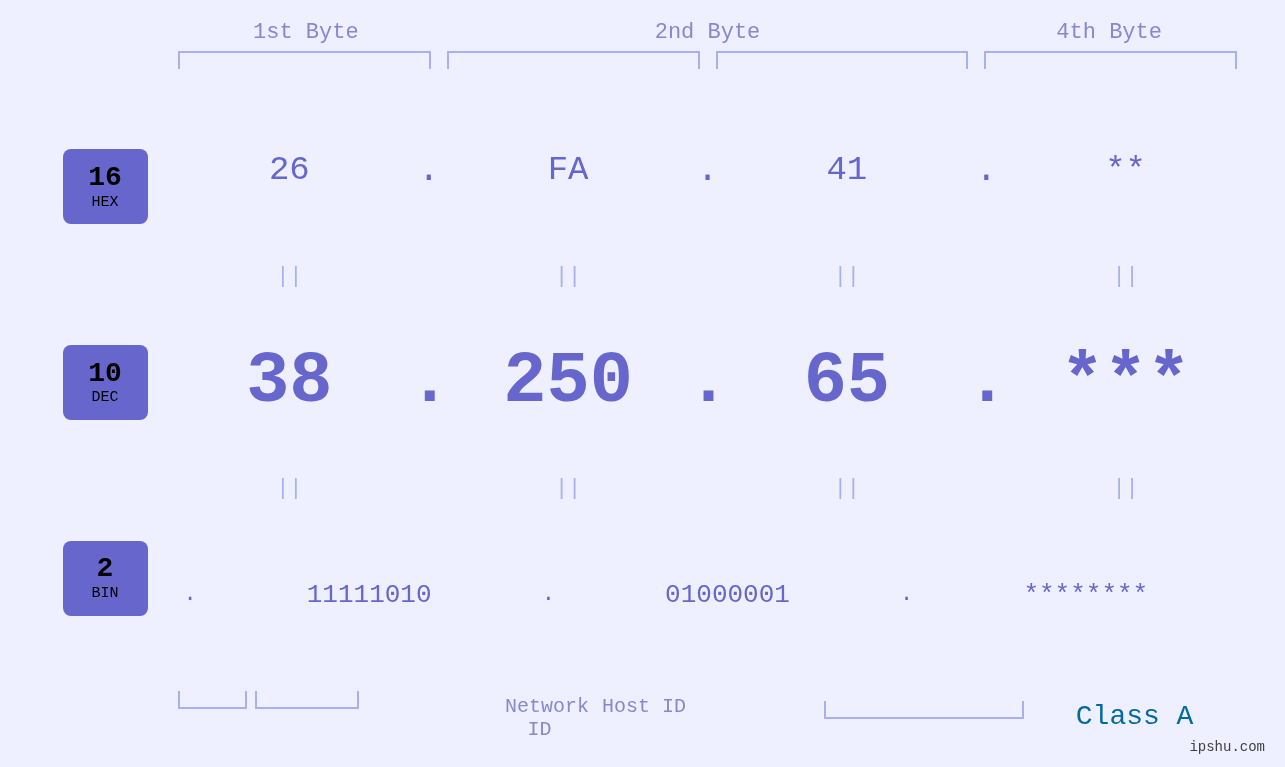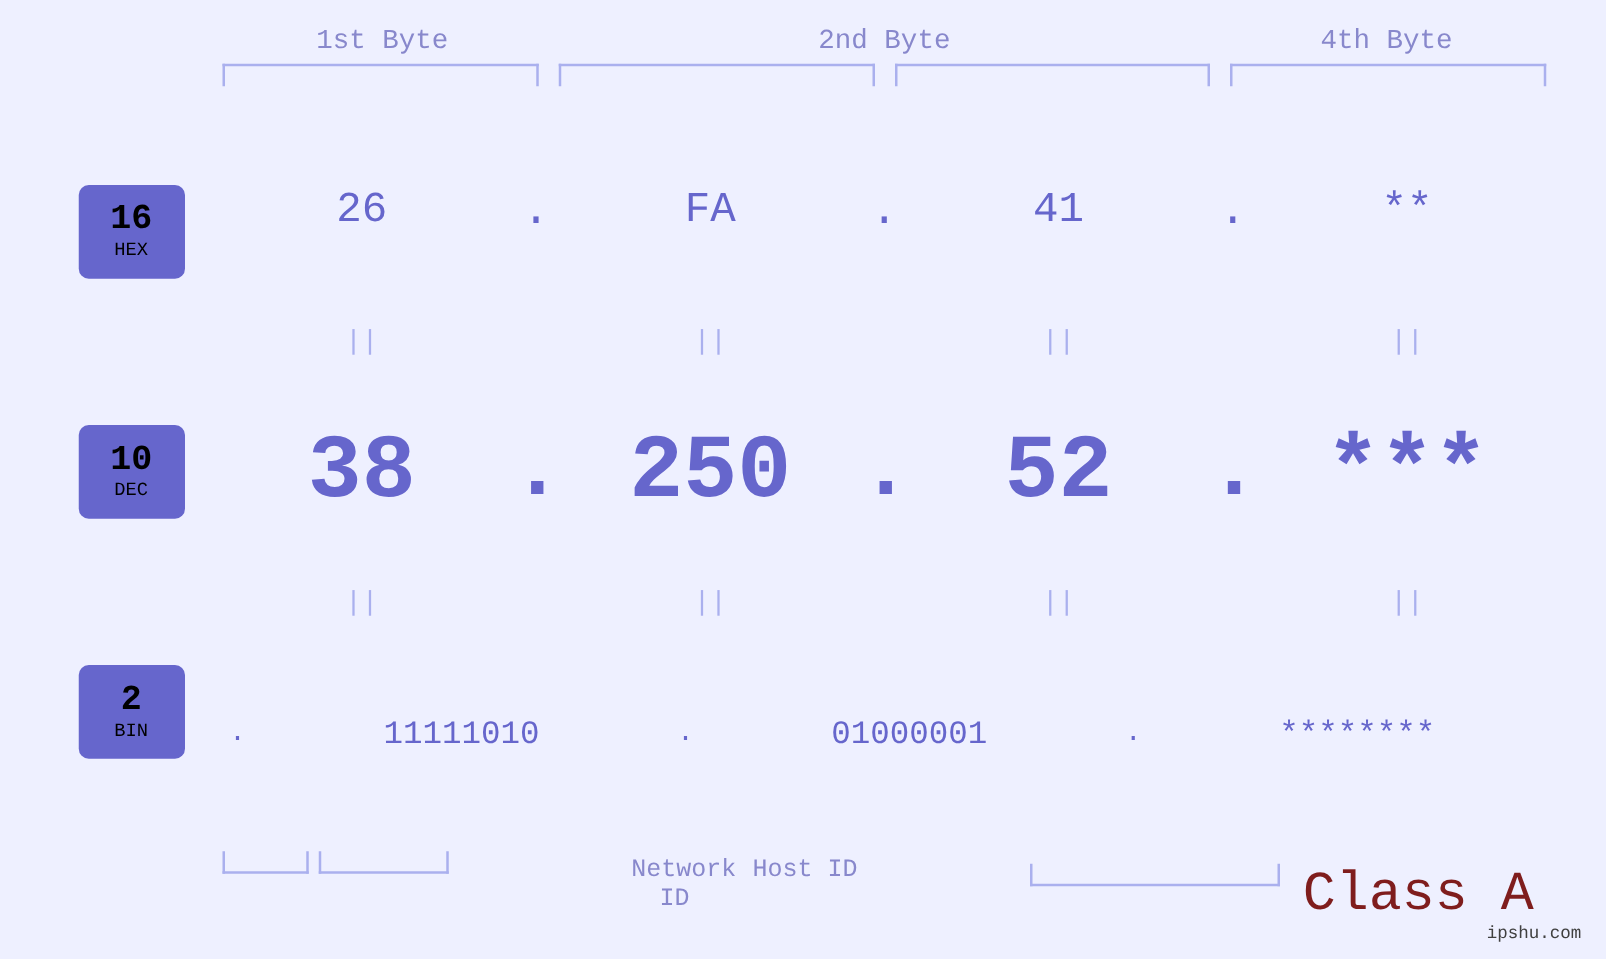--- a/index.html
+++ b/index.html
@@ -152,22 +152,22 @@
 
     .connector-spacer {
       width: 40px;
       flex-shrink: 0;
     }
 
     
     .class-label {
       width: 100%;
       text-align: center;
-      color: #7f1d1d;
-      font-size: 44px;
+      color: #0369a1;
+      font-size: 28px;
       font-family: 'Courier New', Courier, monospace;
       margin-top: 10px;
     }
 
     
     .watermark {
       position: absolute;
       bottom: 12px;
       right: 20px;
       color: #404040;
@@ -237,21 +237,21 @@
         <div class="connector-cell">||</div>
         <div class="connector-spacer"></div>
         <div class="connector-cell">||</div>
       </div>
 
       <div class="value-row dec-row">
         <div class="value-cell">38</div>
         <div class="dot-cell">.</div>
         <div class="value-cell">250</div>
         <div class="dot-cell">.</div>
-        <div class="value-cell">52</div>
+        <div class="value-cell">65</div>
         <div class="dot-cell">.</div>
         <div class="value-cell">***</div>
       </div>
 
       <div class="connector-row">
         <div class="connector-cell">||</div>
         <div class="connector-spacer"></div>
         <div class="connector-cell">||</div>
         <div class="connector-spacer"></div>
         <div class="connector-cell">||</div>

